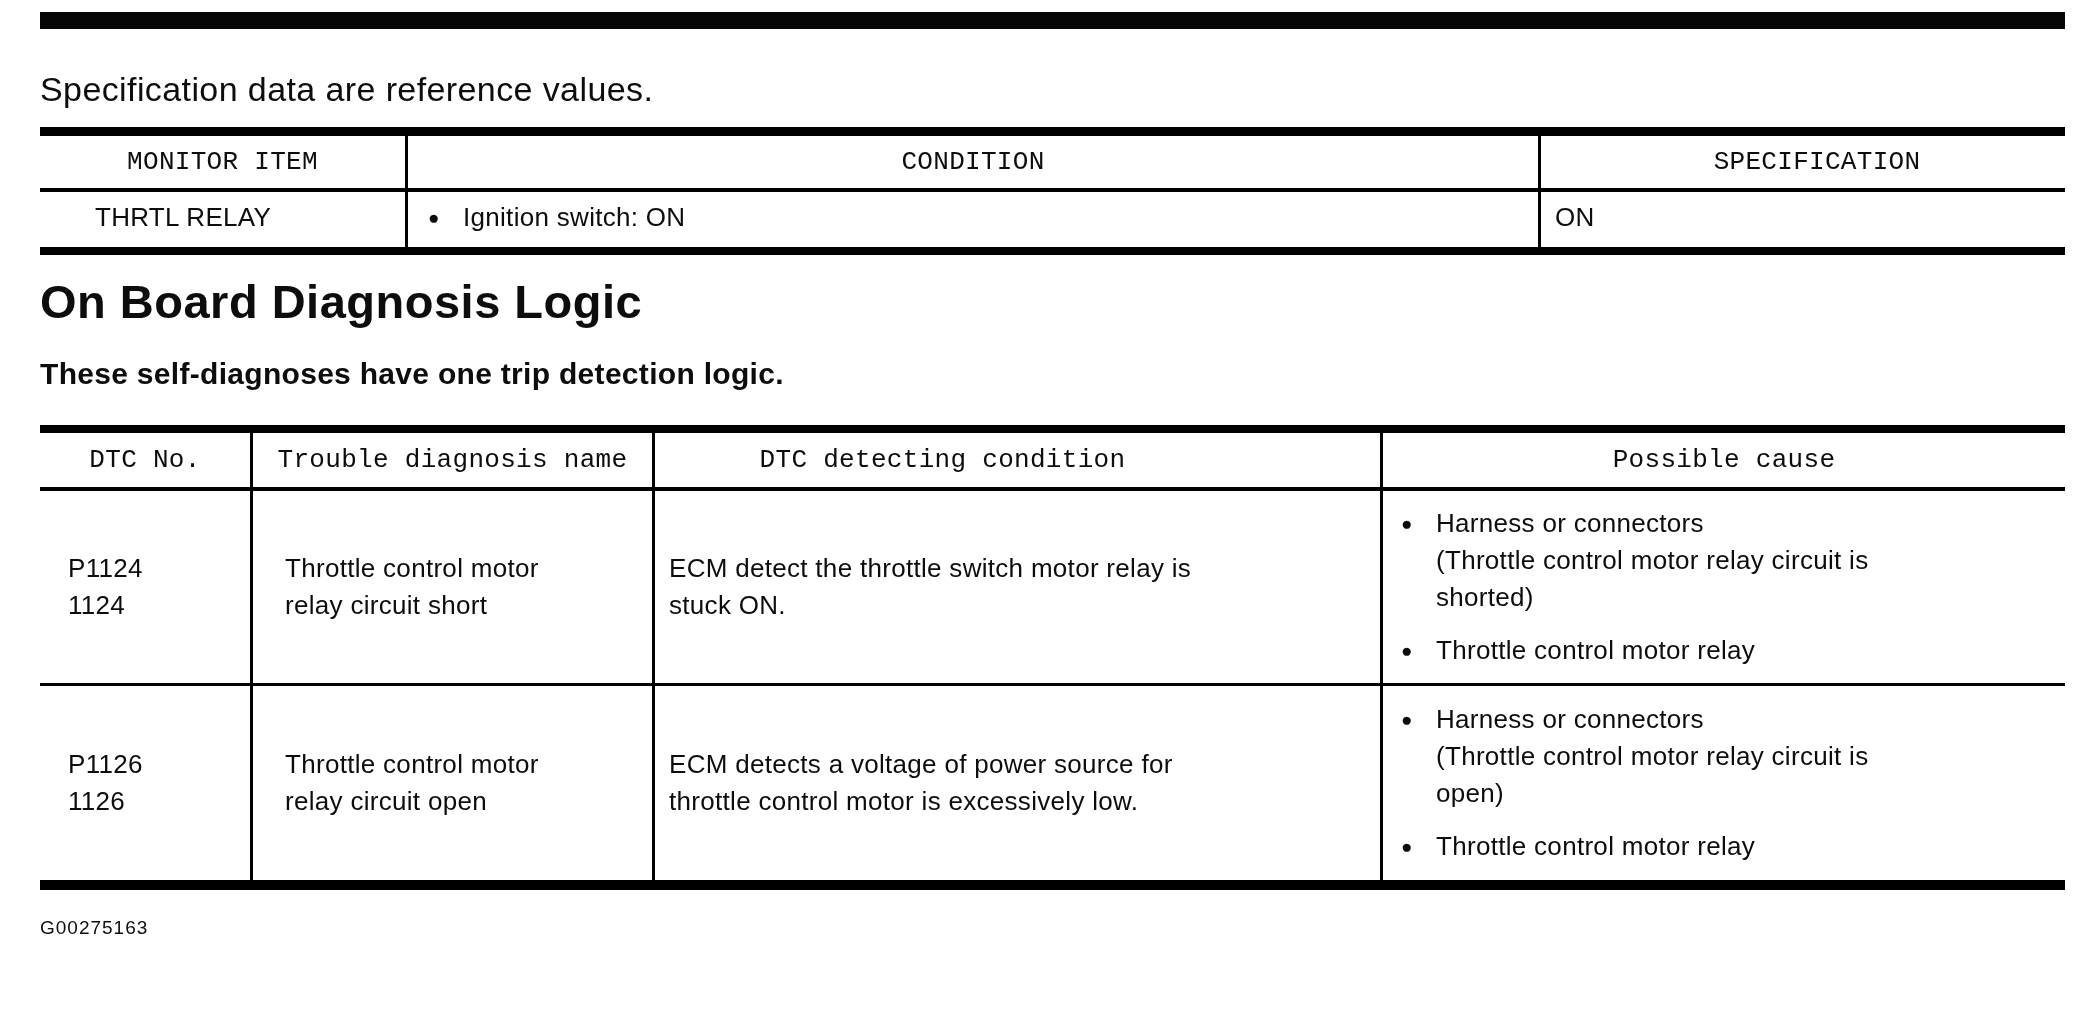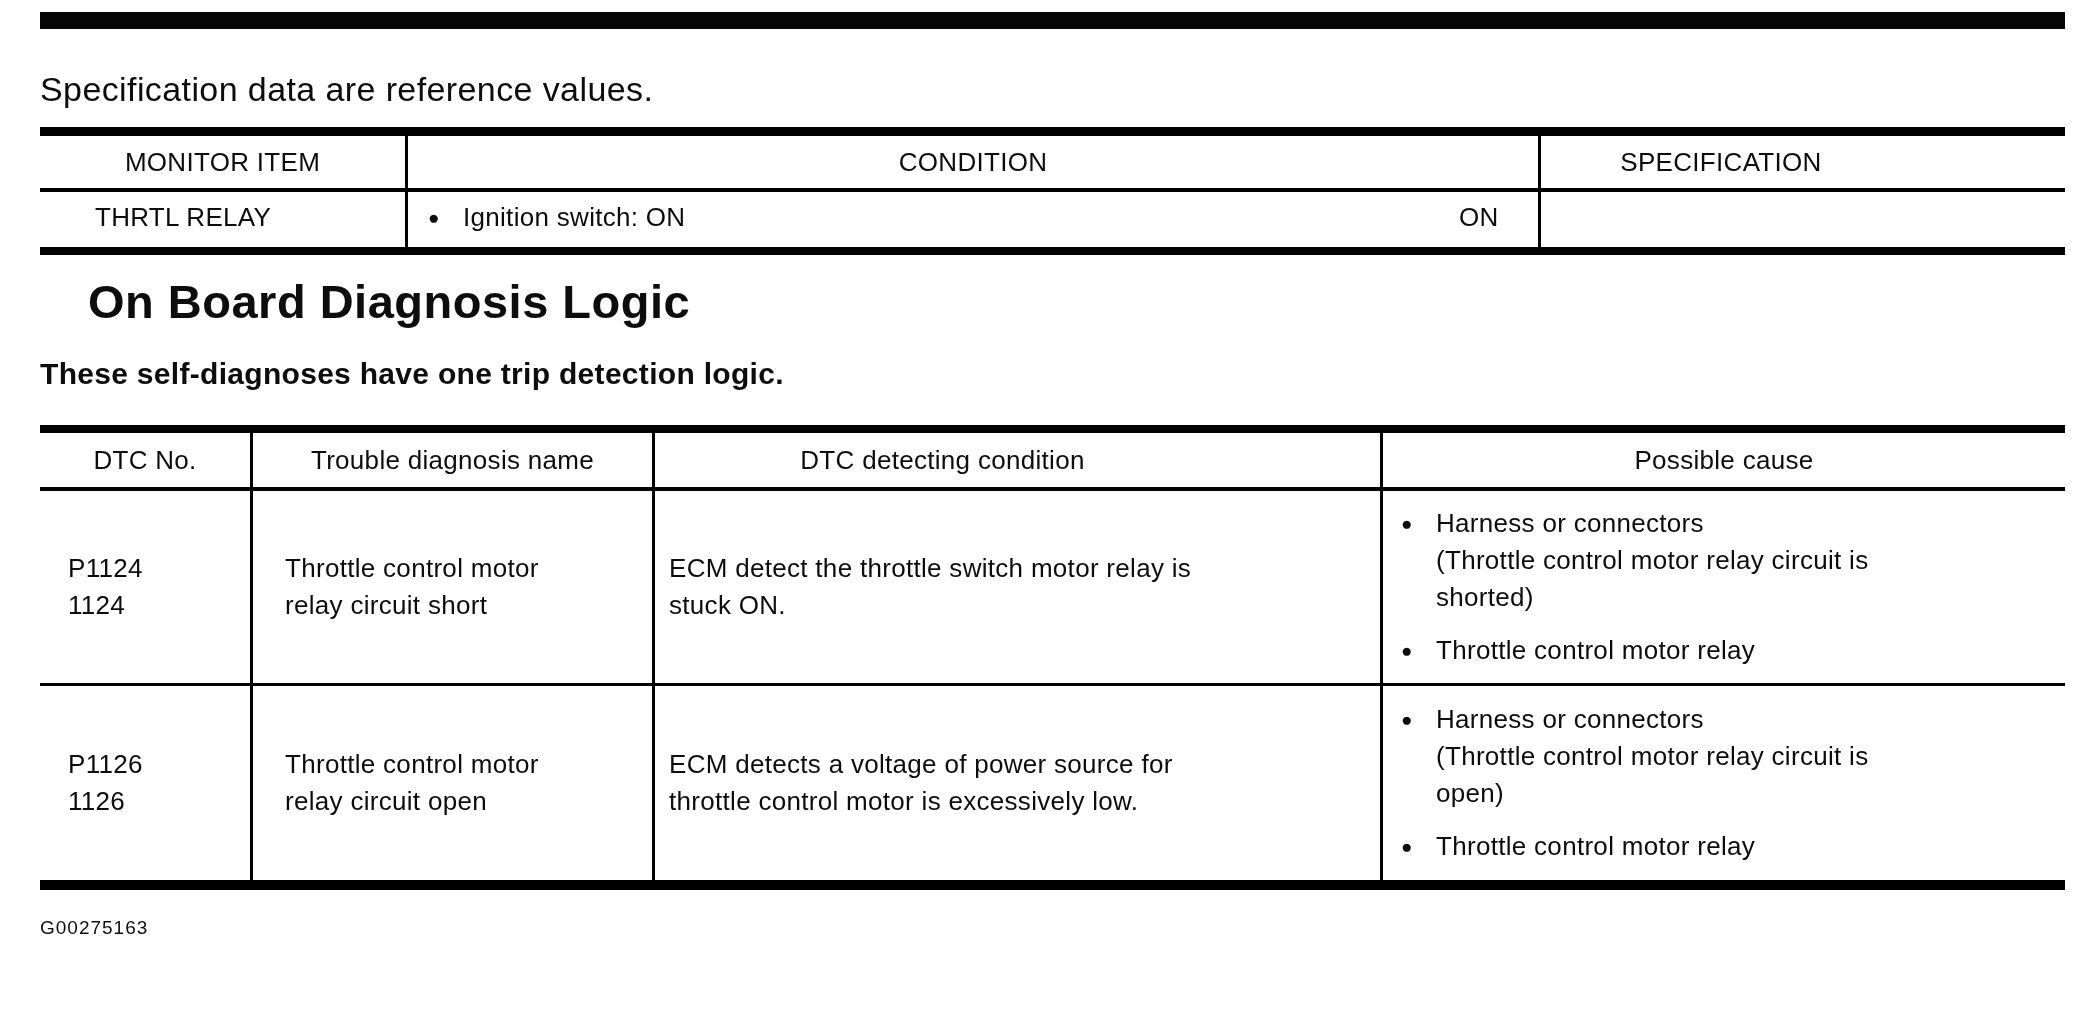--- a/index.html
+++ b/index.html
@@ -24,41 +24,41 @@
   #top-rule{left:40px;top:12px;width:2025px;height:17px;background:#060606;}
 
   
   #intro{left:40px;top:70px;font-size:34px;letter-spacing:0.4px;white-space:nowrap;}
 
   
   .cell{
     position:absolute;display:flex;flex-direction:column;justify-content:center;
     font-size:26px;line-height:37px;letter-spacing:0.3px;box-sizing:border-box;
   }
-  .center{align-items:center;text-align:left;}
+  .center{align-items:center;text-align:left;font-family:Liberation Mono, monospace;}
   .nowrap{white-space:nowrap;}
 
   
   #monitor-table{left:40px;top:127px;width:2025px;height:129px;}
   #monitor-table .t-top{top:0;height:9px;}
   #monitor-table .t-sep{top:61px;height:4px;}
   #monitor-table .t-bot{top:120px;height:8px;}
   #monitor-table .v1{left:365px;top:0;height:128px;}
   #monitor-table .v2{left:1498px;top:0;height:128px;}
   .t1-head{top:9px;height:52px;}
   .t1-body{top:65px;height:50px;}
   #t1-h1,#t1-b1{left:0;width:365px;}
   #t1-h2,#t1-b2{left:368px;width:1130px;}
-  #t1-h3,#t1-b3{left:1419px;width:524px;}
+  #t1-h3,#t1-b3{left:1515px;width:524px;}
   #t1-b1{padding-left:55px;}
   #t1-b2{padding-left:20px;}
   #t1-b3{padding-left:0;}
 
   
-  #heading{left:40px;top:274px;font-size:47px;font-weight:bold;letter-spacing:0.5px;white-space:nowrap;margin-left:48px;}
+  #heading{left:40px;top:274px;font-size:47px;font-weight:bold;letter-spacing:0.5px;white-space:nowrap;}
   #subheading{left:40px;top:357px;font-size:30px;font-weight:bold;letter-spacing:0.3px;white-space:nowrap;}
 
   
   #dtc-table{left:40px;top:425px;width:2025px;height:465px;}
   #dtc-table .t-top{top:0;height:8px;}
   #dtc-table .t-sep{top:62px;height:4px;}
   #dtc-table .t-rowsep{top:258px;height:3px;}
   #dtc-table .t-bot{top:455px;height:10px;}
   #dtc-table .v1{left:210px;top:0;height:465px;}
   #dtc-table .v2{left:612px;top:0;height:465px;}

